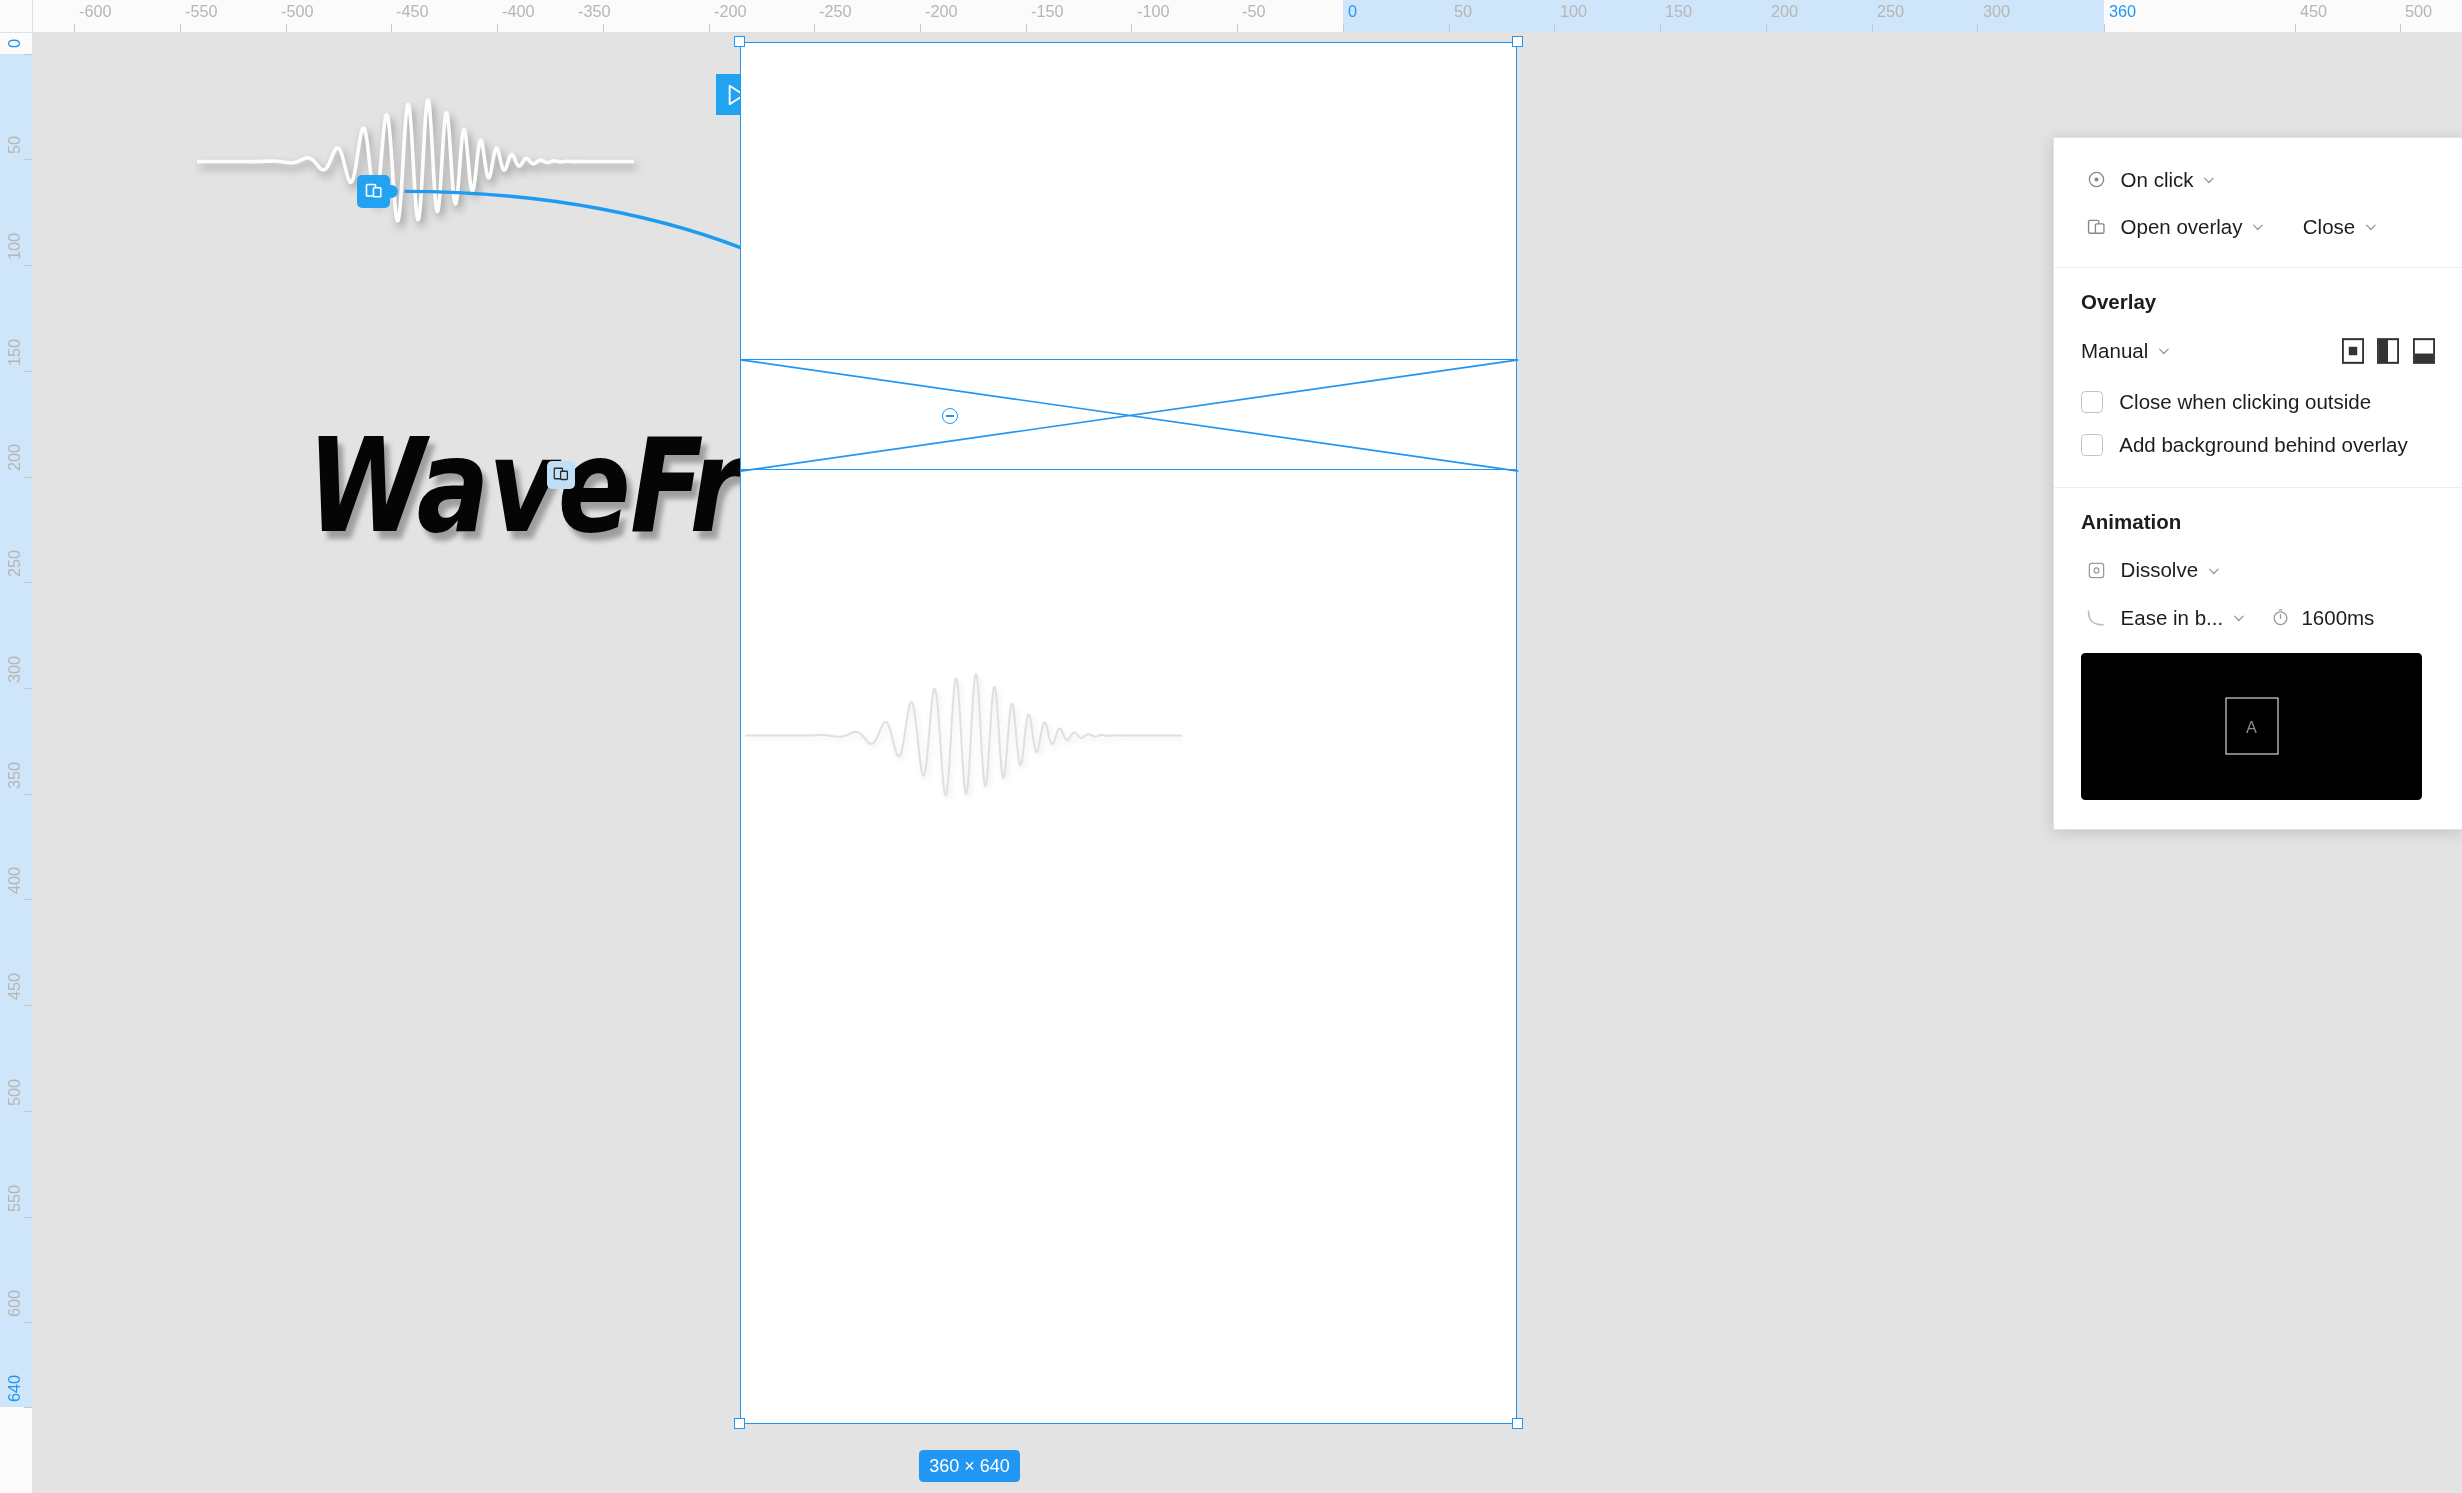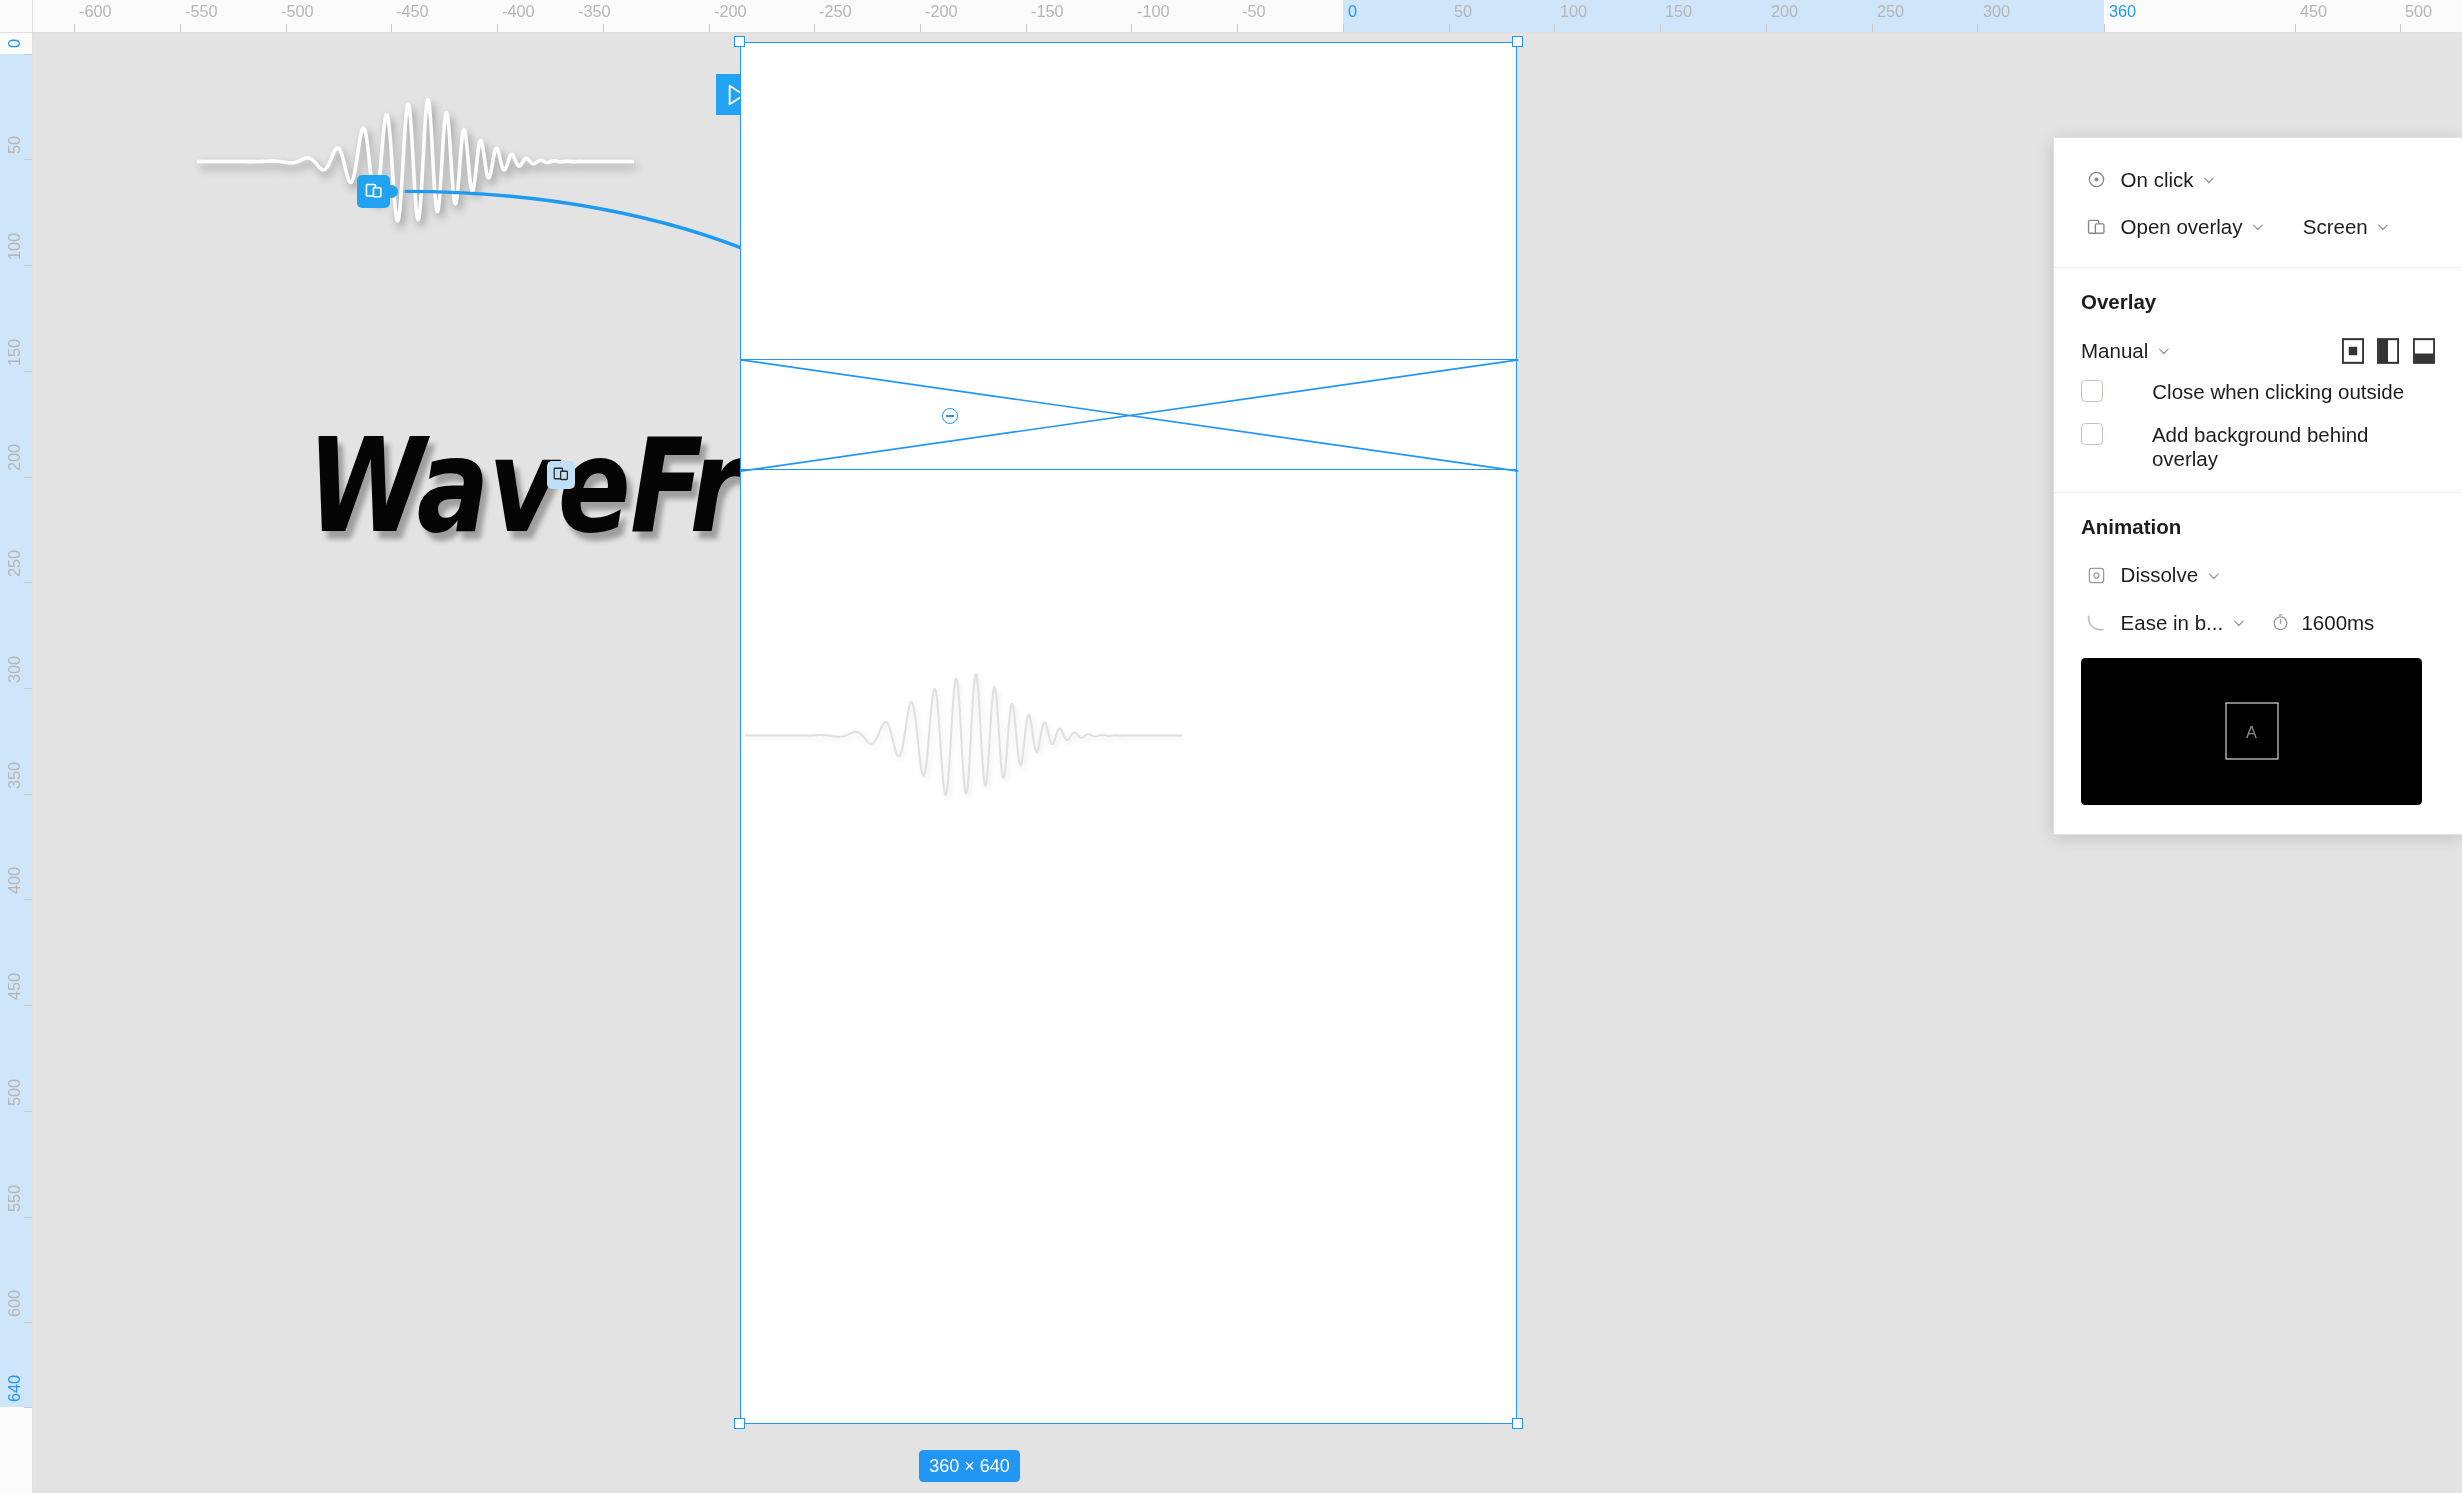--- a/index.html
+++ b/index.html
@@ -119,21 +119,21 @@
     justify-content:center;margin-right:8.6px;
   }
   .field{
     display:inline-flex;align-items:center;gap:8.6px;font-size:20.5px;color:#1d1d1d;
     cursor:pointer;white-space:nowrap;
   }
   .field .chev{display:block;}
   .gap-lg{margin-left:38px;}
   .presets{margin-left:auto;display:flex;align-items:center;gap:13.7px;}
   .preset{width:22px;height:26px;cursor:pointer;}
-  .cb-row{display:flex;align-items:flex-start;min-height:43px;gap:33px;}
+  .cb-row{display:flex;align-items:center;min-height:43px;}
   .cb{
     width:22px;height:22px;border:1.7px solid #c9c2bb;border-radius:4.3px;
     box-sizing:border-box;margin-right:16.3px;background:#fff;cursor:pointer;
   }
   .cb-label{font-size:20.5px;color:#1d1d1d;}
   .dur{display:inline-flex;align-items:center;gap:11px;font-size:20.5px;color:#1d1d1d;margin-left:26px;}
   #anim-preview{
     margin-top:15.4px;width:341px;height:147px;background:#000;border-radius:4.3px;
     position:relative;overflow:hidden;
   }
@@ -315,21 +315,21 @@
           <rect x="11" y="8" width="10" height="11" rx="1.5" fill="#ffffff"></rect>
         </svg>
       </div>
       <span class="field">
         <span>Open overlay</span>
         <svg class="chev" width="13.7" height="13.7" viewBox="0 0 16 16">
           <path d="M3 6 L8 11 L13 6" fill="none" stroke="#9a9a9a" stroke-width="1.6" stroke-linecap="round"></path>
         </svg>
       </span>
       <span class="field gap-lg">
-        <span>Screen</span>
+        <span>Close</span>
         <svg class="chev" width="13.7" height="13.7" viewBox="0 0 16 16">
           <path d="M3 6 L8 11 L13 6" fill="none" stroke="#9a9a9a" stroke-width="1.6" stroke-linecap="round"></path>
         </svg>
       </span>
     </div>
   </div>
 
   <div class="section">
     <div class="section-title">Overlay</div>
 

